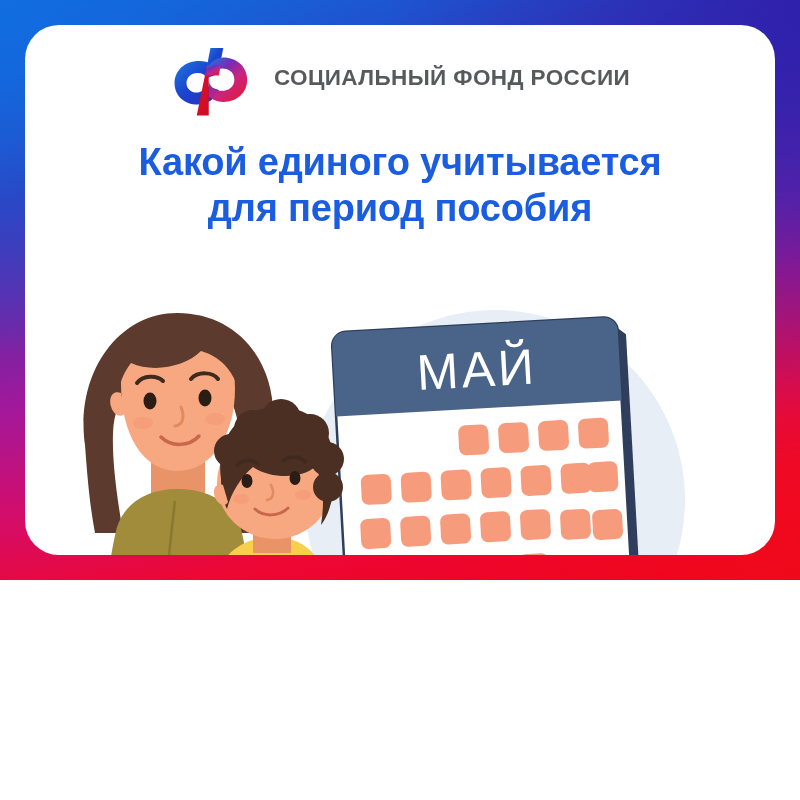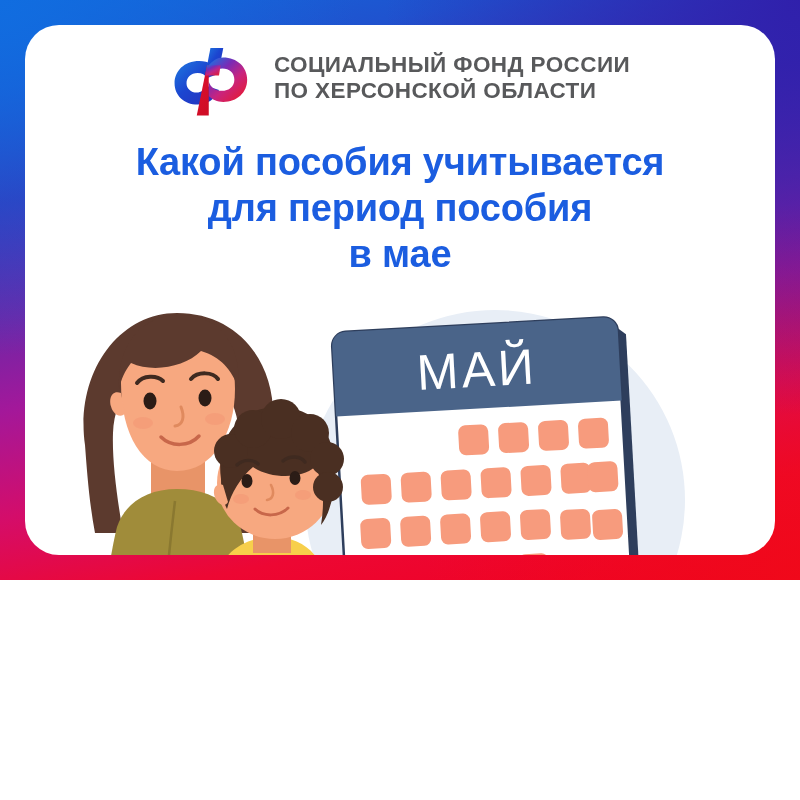--- a/index.html
+++ b/index.html
@@ -142,28 +142,26 @@
                  L45 33
                  C49 28 55 24 62 24 Z" fill="url(#gLogoB)"></path>
 
         <path d="M45 33 L45 92 L31 92 L43 33 Z" fill="url(#gLogoC)"></path>
 
         <path d="M43 33 L59 33 L57 45 L41 45 Z" fill="url(#gLogoB)" opacity="0.95"></path>
       </svg>
 
       <div id="org-name">
         <span>СОЦИАЛЬНЫЙ ФОНД РОССИИ</span>
-        <span>ПО ХЕРСОНСКОЙ ОБЛАСТИ</span>
       </div>
     </div>
 
     <div id="headline">
-      <span class="ln">Какой пособия учитывается</span>
+      <span class="ln">Какой единого учитывается</span>
       <span class="ln">для период пособия</span>
-      <span class="ln">в мае</span>
     </div>
 
     <div id="stage">
       <svg viewBox="0 0 750 510" preserveAspectRatio="xMidYMid meet">
         <defs>
           <clipPath id="clipCalBody">
             <rect x="0" y="0" width="750" height="510"></rect>
           </clipPath>
         </defs>
 

